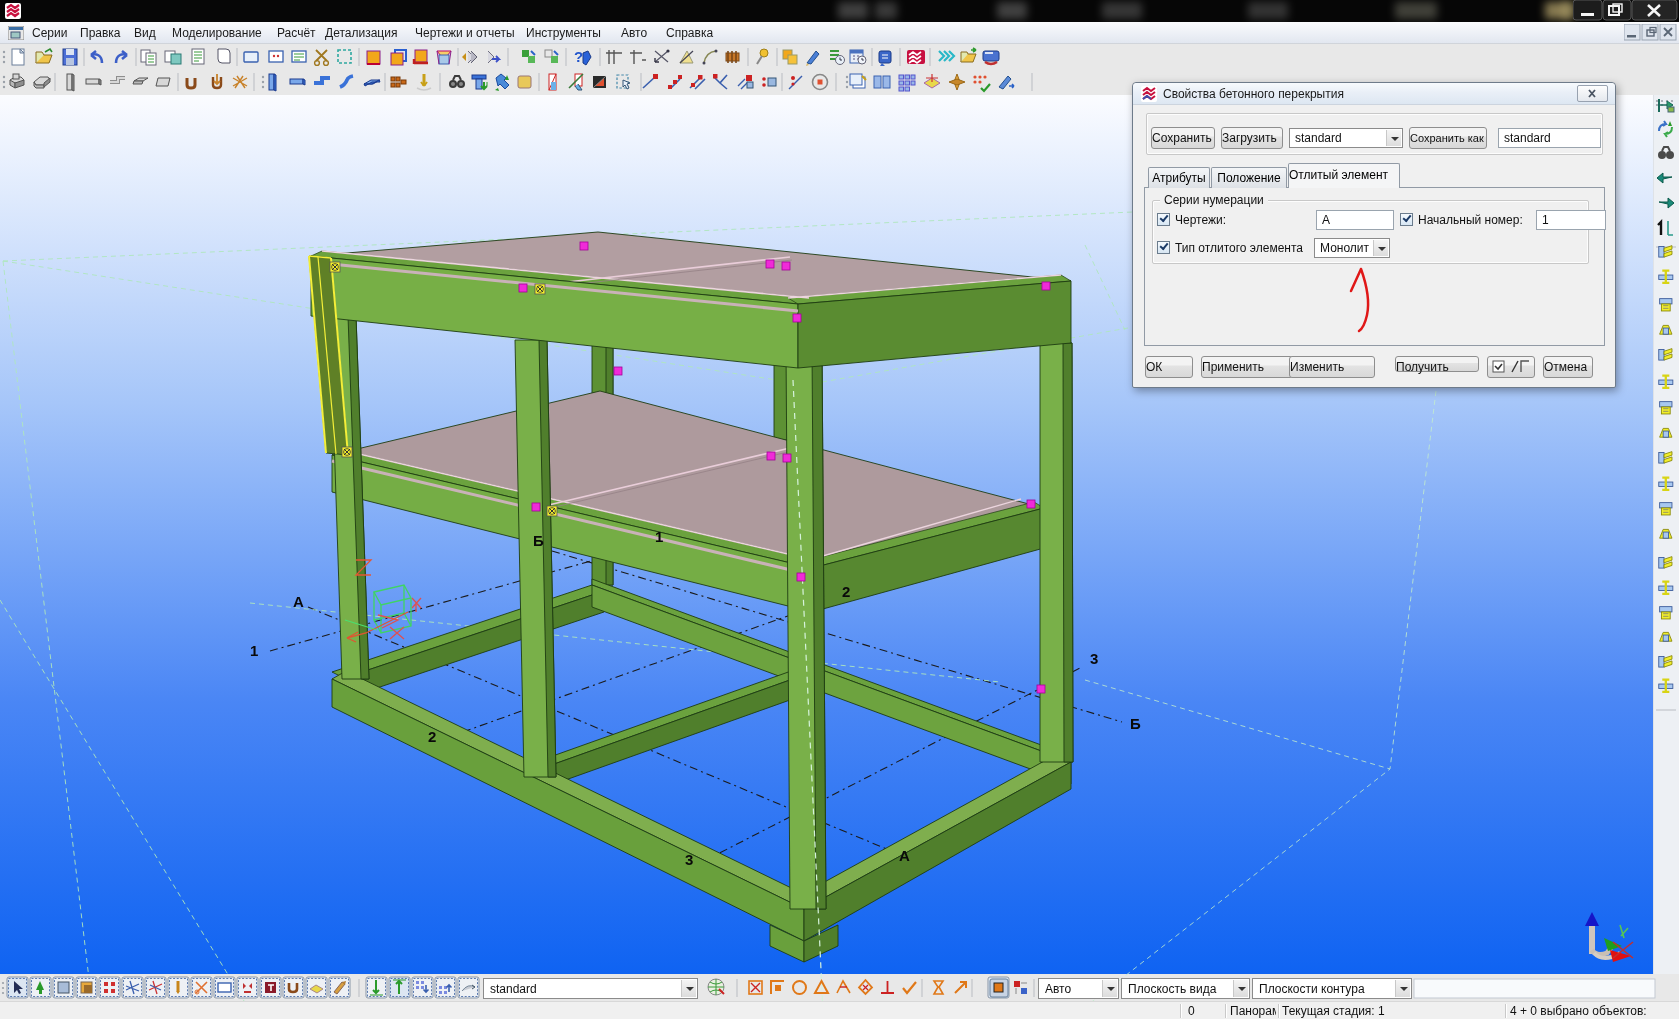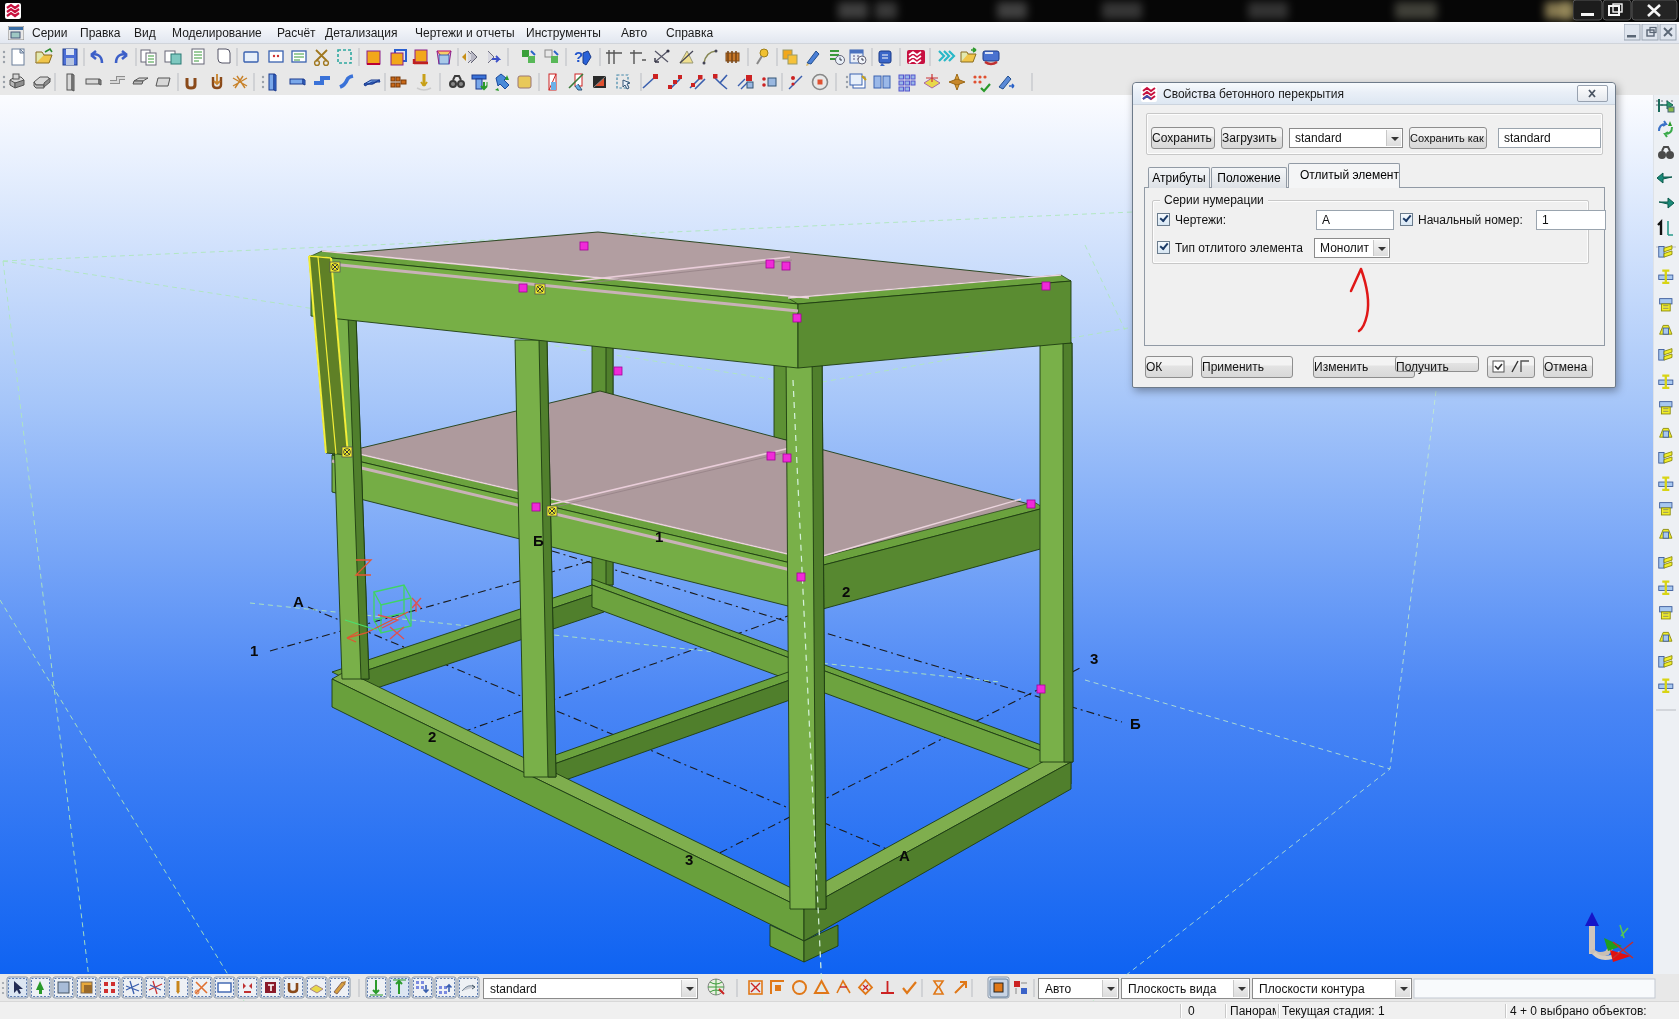--- a/index.html
+++ b/index.html
@@ -972,21 +972,21 @@
       <span style="position:absolute;left:5px;top:2px">standard</span>
       <span class="ar"></span>
     </div>
     <div class="btn" style="left:276px;top:44px;width:78px;height:22px;line-height:20px;font-size:11px">Сохранить как</div>
     <div class="fld" style="left:365px;top:45px;width:103px;height:20px">
       <span style="position:absolute;left:5px;top:2px">standard</span>
     </div>
     <div class="abs" style="left:11px;top:104px;width:461px;height:159px;background:#f0f0f0;border:1px solid #919aa5"></div>
     <div class="abs" style="left:15px;top:84px;width:62px;height:21px;background:linear-gradient(#f4f6f8,#dde1e6);border:1px solid #919aa5;border-bottom:none;border-radius:2px 2px 0 0;font-size:12px;text-align:center;line-height:20px">Атрибуты</div>
     <div class="abs" style="left:78px;top:84px;width:76px;height:21px;background:linear-gradient(#f4f6f8,#dde1e6);border:1px solid #919aa5;border-bottom:none;border-radius:2px 2px 0 0;font-size:12px;text-align:center;line-height:20px">Положение</div>
-    <div class="abs" style="left:155px;top:80px;width:112px;height:25px;background:#f4f5f6;border:1px solid #919aa5;border-bottom:none;border-radius:2px 2px 0 0;font-size:12px;text-align:right;line-height:23px;z-index:2">Отлитый элемент</div>
+    <div class="abs" style="left:155px;top:80px;width:112px;height:25px;background:#f4f5f6;border:1px solid #919aa5;border-bottom:none;border-radius:2px 2px 0 0;font-size:12px;text-align:left;line-height:23px;z-index:2">Отлитый элемент</div>
     <div class="gb" style="left:19px;top:117px;width:437px;height:64px"></div>
     <div class="lbl" style="left:27px;top:110px;background:#f0f0f0;padding:0 4px">Серии нумерации</div>
     <span class="cb" style="left:24px;top:130px"></span>
     <div class="lbl" style="left:42px;top:130px">Чертежи:</div>
     <div class="fld" style="left:183px;top:127px;width:78px;height:20px">
       <span style="position:absolute;left:5px;top:2px">А</span>
     </div>
     <span class="cb" style="left:267px;top:130px"></span>
     <div class="lbl" style="left:285px;top:130px">Начальный номер:</div>
     <div class="fld" style="left:403px;top:127px;width:73px;height:20px;width:70px">
@@ -996,21 +996,21 @@
     <div class="lbl" style="left:42px;top:158px">Тип отлитого элемента</div>
     <div class="combo" style="left:181px;top:155px;width:76px;height:20px">
       <span style="position:absolute;left:5px;top:2px">Монолит</span>
       <span class="ar"></span>
     </div>
     <svg class="abs" style="left:200px;top:180px;z-index:3" width="60" height="80">
       <path d="M28,6 C33,20 37,38 34,52 C32,61 29,66 26,68 M28,6 L18,28" fill="none" stroke="#e01818" stroke-width="2.5" stroke-linecap="round"></path>
     </svg>
     <div class="btn" style="left:12px;top:273px;width:48px;height:22px;line-height:20px">ОК</div>
     <div class="btn" style="left:68px;top:273px;width:92px;height:22px;line-height:20px">Применить</div>
-    <div class="btn" style="left:180px;top:273px;width:102px;height:22px;line-height:20px">Изменить</div>
+    <div class="btn" style="left:156px;top:273px;width:86px;height:22px;line-height:20px">Изменить</div>
     <div class="btn" style="left:262px;top:273px;width:84px;height:16px;line-height:20px">Получить</div>
     <div class="btn" style="left:354px;top:273px;width:48px;height:22px"><svg width="46" height="20">
         <rect x="5" y="4" width="11" height="11" fill="#fff" stroke="#555"></rect>
         <path d="M7,9 l3,3 l4,-5" stroke="#333" fill="none" stroke-width="1.6"></path>
         <path d="M24,15 L30,4" stroke="#333" stroke-width="1.4"></path>
         <path d="M33,15 v-11 h8" fill="none" stroke="#555" stroke-width="1.4"></path>
       </svg></div>
     <div class="btn" style="left:410px;top:273px;width:50px;height:22px;line-height:20px">Отмена</div>
   </div>
 </body></html>

